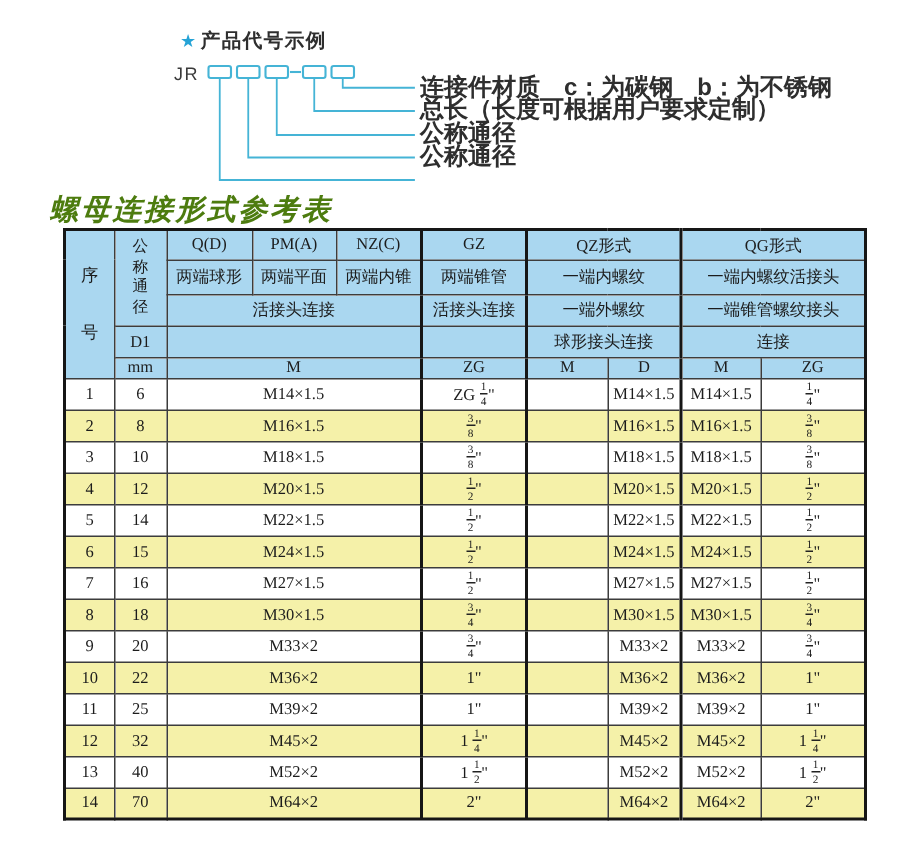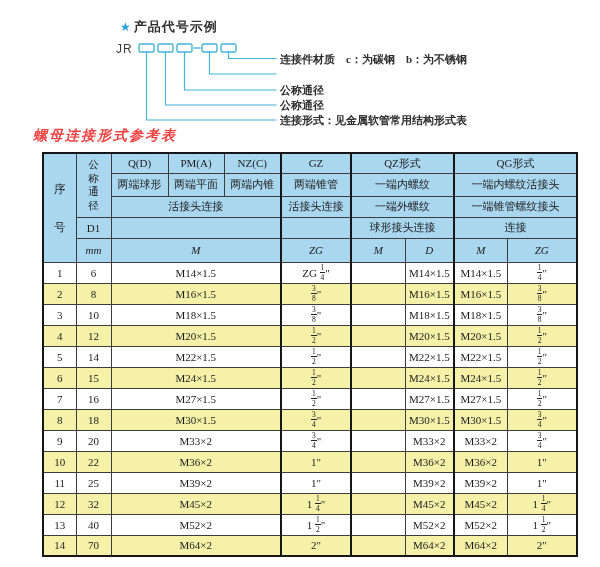--- a/index.html
+++ b/index.html
@@ -13,37 +13,37 @@
 
   
   .diagram{position:absolute;left:0;top:0;width:545px;height:152px;}
   .diagram svg{position:absolute;left:0;top:0;}
   .d-heading{position:absolute;left:120px;top:18px;font-family:"Liberation Sans","DejaVu Sans",sans-serif;
              font-weight:bold;font-size:13px;color:#2e2e2e;letter-spacing:1px;}
   .d-heading .star{color:var(--star);margin-right:2px;font-size:12px;}
   .jr{position:absolute;left:116px;top:42px;font-family:"Liberation Sans","DejaVu Sans",sans-serif;
       font-weight:normal;font-size:12px;color:#3a3a3a;letter-spacing:1px;}
   .dlabel{position:absolute;left:280px;height:14px;line-height:14px;white-space:nowrap;
-          font-family:Liberation Serif, serif;font-weight:bold;
-          font-size:11px;color:#2e2e2e;}
-
-  
-  .title{position:absolute;left:33px;top:127px;margin:0;font-size:14px;font-weight:bold;
-         font-style:italic;letter-spacing:2px;color:#ef4444;
+          font-family:Liberation Sans, sans-serif;font-weight:bold;
+          font-size:16px;color:#2e2e2e;}
+
+  
+  .title{position:absolute;left:33px;top:127px;margin:0;font-size:19px;font-weight:bold;
+         font-style:italic;letter-spacing:2px;color:#4d7c0f;
          font-family:"Liberation Serif","DejaVu Serif",serif;}
 
   
   table.ref{position:absolute;left:42px;top:152px;width:534px;border-collapse:collapse;
             table-layout:fixed;font-size:11px;}
   table.ref td{border:1px solid var(--border);text-align:center;vertical-align:middle;
                padding:0;overflow:hidden;background:#fff;color:var(--ink);}
   table.ref{border:2px solid var(--outer);}
   table.ref td.sec{border-left-width:2px;border-left-color:var(--outer);}
   tr.h td{background:var(--header-bg);}
-  tr.h1{height:20px;} tr.h2{height:23px;} tr.h3{height:21px;margin-left:31px;} tr.h4{height:21px;} tr.h5{height:24px;font-style:italic;}
+  tr.h1{height:20px;} tr.h2{height:23px;} tr.h3{height:21px;margin-left:31px;} tr.h4{height:21px;} tr.h5{height:14px;}
   tbody.data tr{height:21px;}
   tbody.data tr.shade td{background:var(--shade-bg);}
   .vseq{white-space:pre-line;line-height:38px;font-size:11.5px;}
   .vdn{white-space:pre-line;line-height:13.5px;font-size:10.5px;}
 
   
   .fr{display:inline-block;vertical-align:-4px;line-height:1;font-size:7.5px;text-align:center;}
   .fn{display:block;border-bottom:1px solid #222;padding:0 1px 1px;}
   .fd{display:block;padding-top:1px;}
 </style>
@@ -68,23 +68,23 @@
         <polyline points="184.5,52 184.5,90 276,90"></polyline>
         <polyline points="165.5,52 165.5,105 276,105"></polyline>
         <polyline points="146.5,52 146.5,120 276,120"></polyline>
       </g>
     </svg>
     <div class="d-heading">
       <span class="star">★</span><span>产品代号示例</span>
     </div>
     <span class="jr">JR</span>
     <div class="dlabel" style="top:52px">连接件材质　c：为碳钢　b：为不锈钢</div>
+    <div class="dlabel" style="top:67px">总长（长度可根据用户要求定制）</div>
     <div class="dlabel" style="top:83px">公称通径</div>
     <div class="dlabel" style="top:98px">公称通径</div>
-    <div class="dlabel" style="top:113px">连接形式：见金属软管常用结构形式表</div>
   </div>
 
   <h1 class="title">螺母连接形式参考表</h1>
 
   <table class="ref">
     <colgroup>
       <col style="width:33px">
         <col style="width:35px">
         <col style="width:57px">
         <col style="width:56px">

